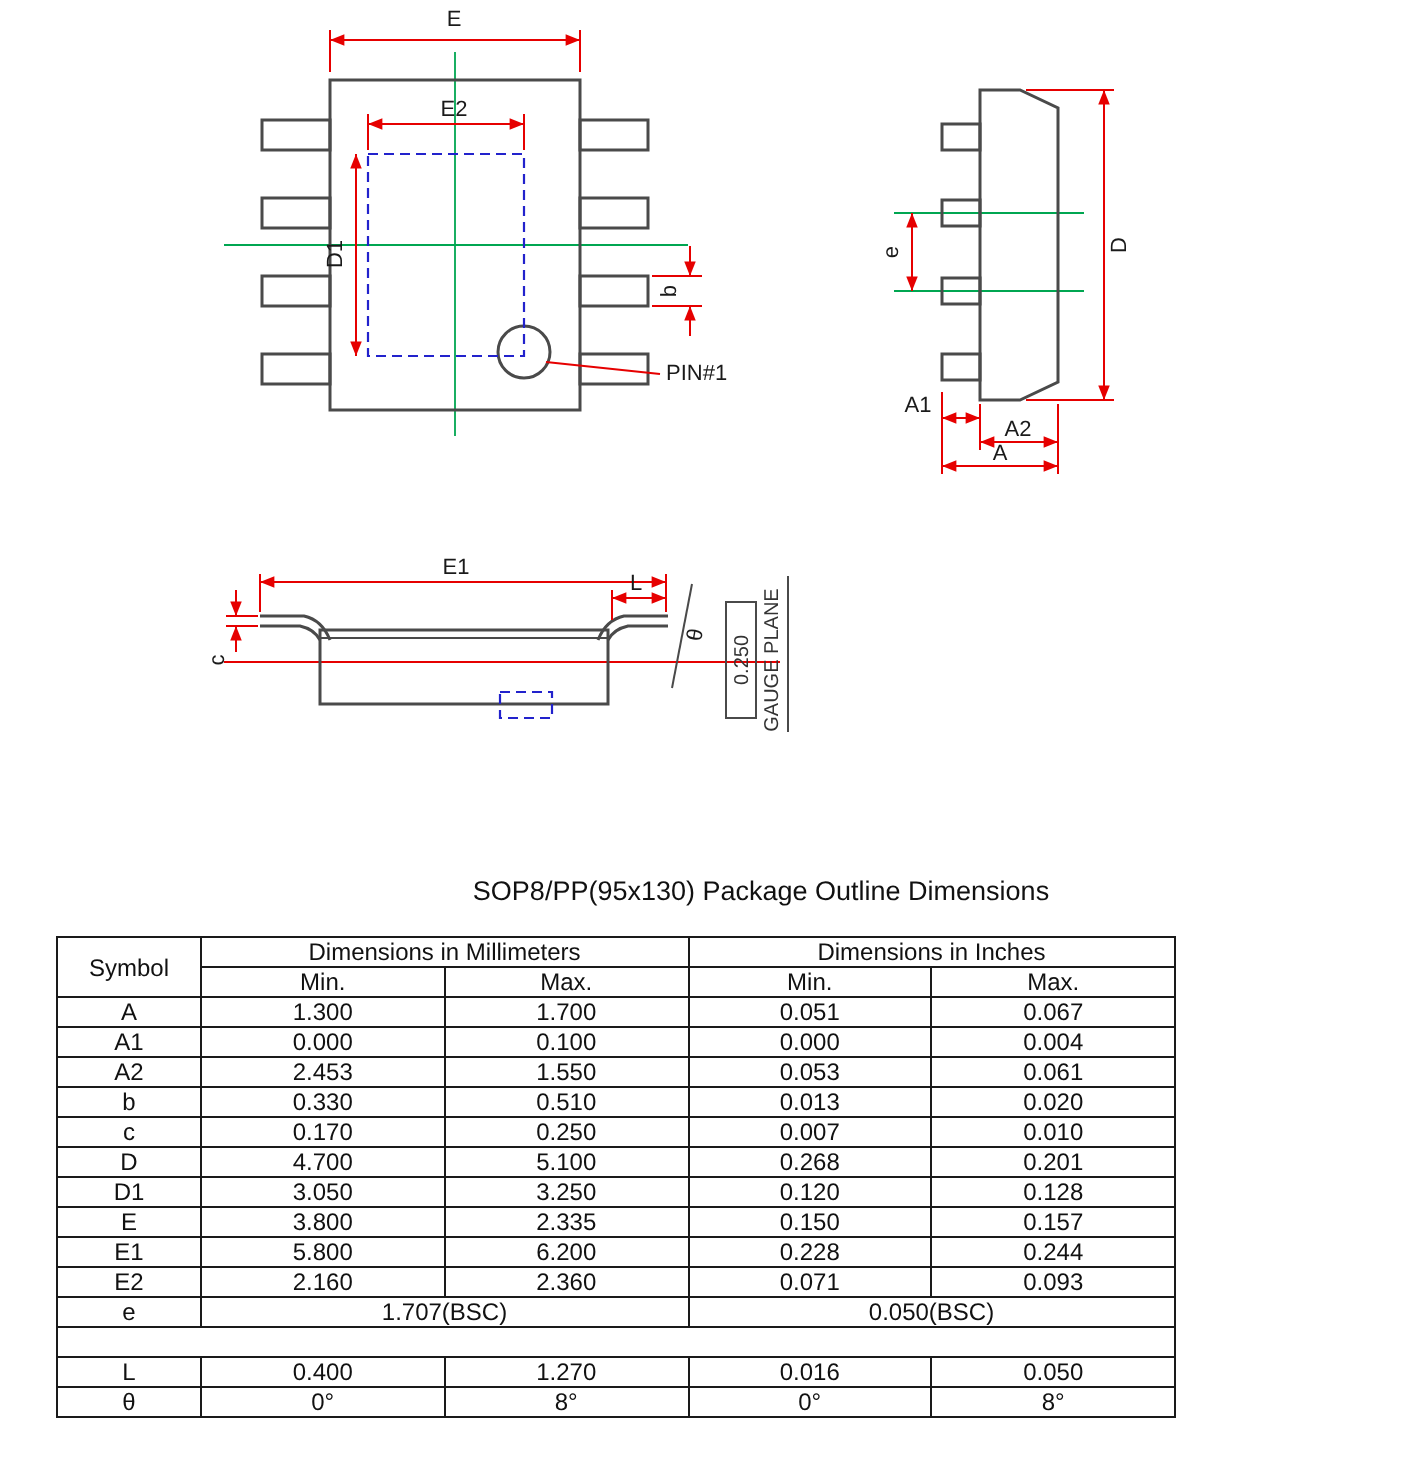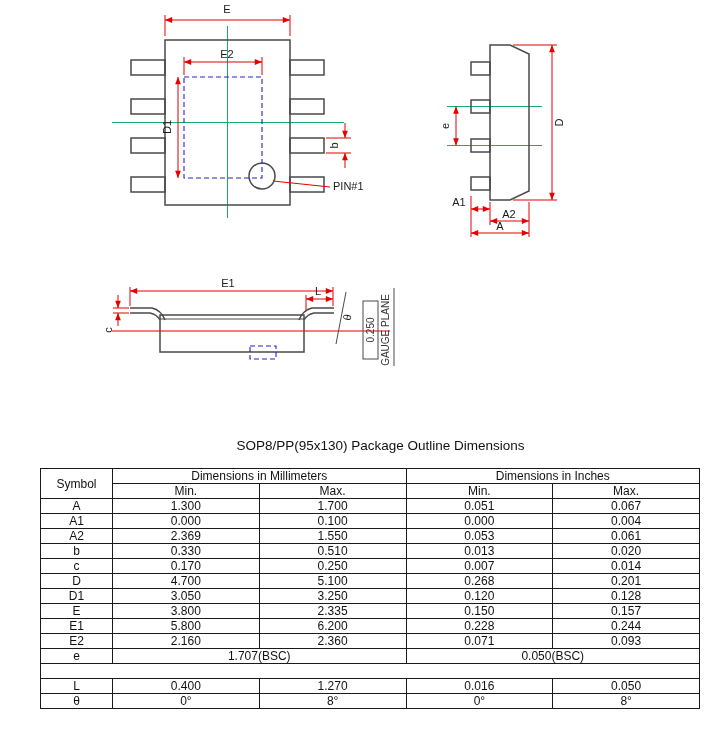--- a/index.html
+++ b/index.html
@@ -12,21 +12,21 @@
   .outline { stroke:#4a4a4a; stroke-width:1.5; fill:none; }
   .thin    { stroke:#4a4a4a; stroke-width:1; fill:none; }
   .dim     { stroke:#e60000; stroke-width:1; fill:none; }
   .center  { stroke:#00a651; stroke-width:0.9; fill:none; }
   .hidden  { stroke:#2222cc; stroke-width:1.1; fill:none; stroke-dasharray:5 3; }
   .smalltxt { font-size:10px; fill:#333; }
 
   .page-title { position:absolute; left:0; top:438px; width:709px; text-align:center;
                 font-size:13.5px; color:#111;margin-left:26px; }
 
-  table.dims-table { position:absolute; left:40px; top:468px; width:660px;
+  table.dims-table { position:absolute; left:28px; top:468px; width:560px;
                      border-collapse:collapse; table-layout:fixed; }
   .dims-table th, .dims-table td {
       border:1px solid #1a1a1a; font-size:12px; font-weight:normal; color:#111;
       text-align:center; vertical-align:middle; padding:0; height:15px; line-height:14px;
       white-space:nowrap; overflow:hidden; background:#fff; }
   .col-symbol { width:72px; }
 </style>
 </head>
 <body>
 
@@ -196,38 +196,38 @@
       </tr>
       <tr>
         <td>A1</td>
         <td>0.000</td>
         <td>0.100</td>
         <td>0.000</td>
         <td>0.004</td>
       </tr>
       <tr>
         <td>A2</td>
-        <td>2.369</td>
+        <td>2.453</td>
         <td>1.550</td>
         <td>0.053</td>
         <td>0.061</td>
       </tr>
       <tr>
         <td>b</td>
         <td>0.330</td>
         <td>0.510</td>
         <td>0.013</td>
         <td>0.020</td>
       </tr>
       <tr>
         <td>c</td>
         <td>0.170</td>
         <td>0.250</td>
         <td>0.007</td>
-        <td>0.014</td>
+        <td>0.010</td>
       </tr>
       <tr>
         <td>D</td>
         <td>4.700</td>
         <td>5.100</td>
         <td>0.268</td>
         <td>0.201</td>
       </tr>
       <tr>
         <td>D1</td>

